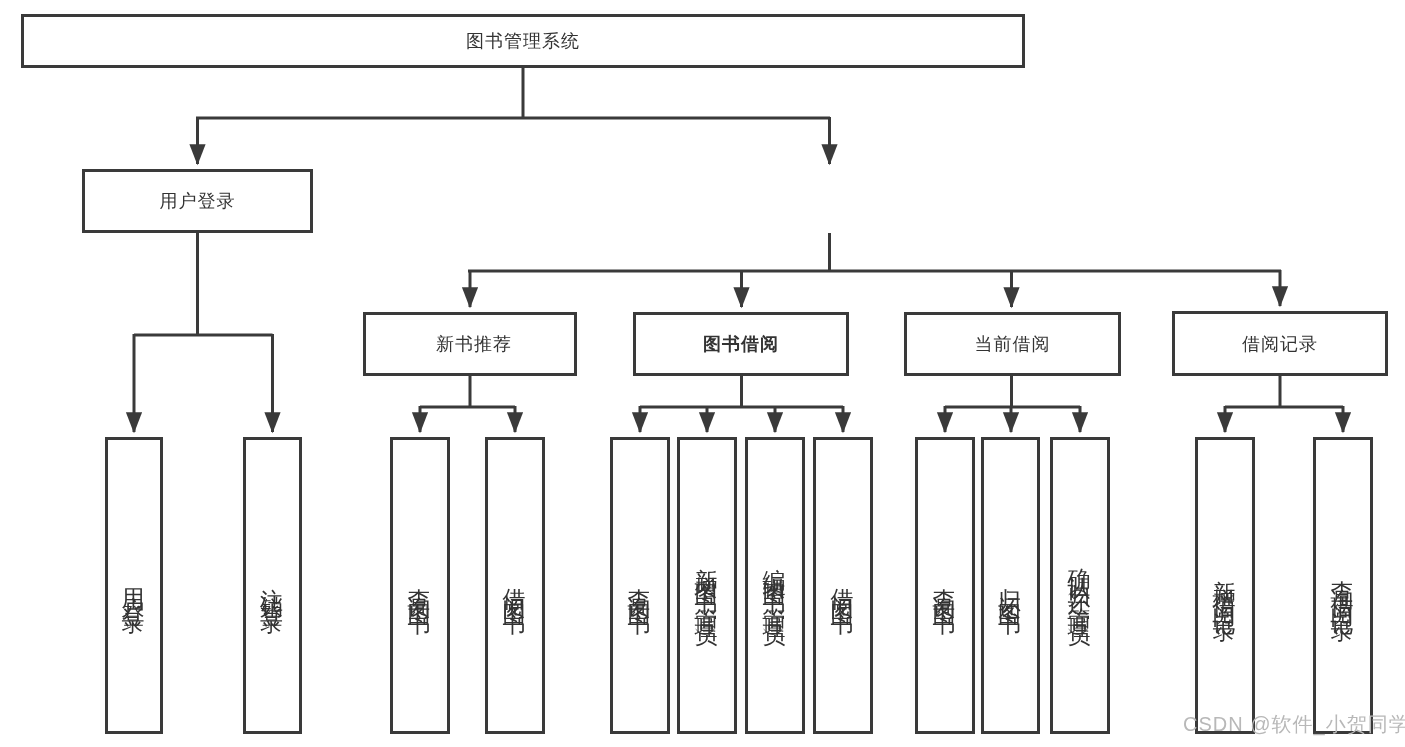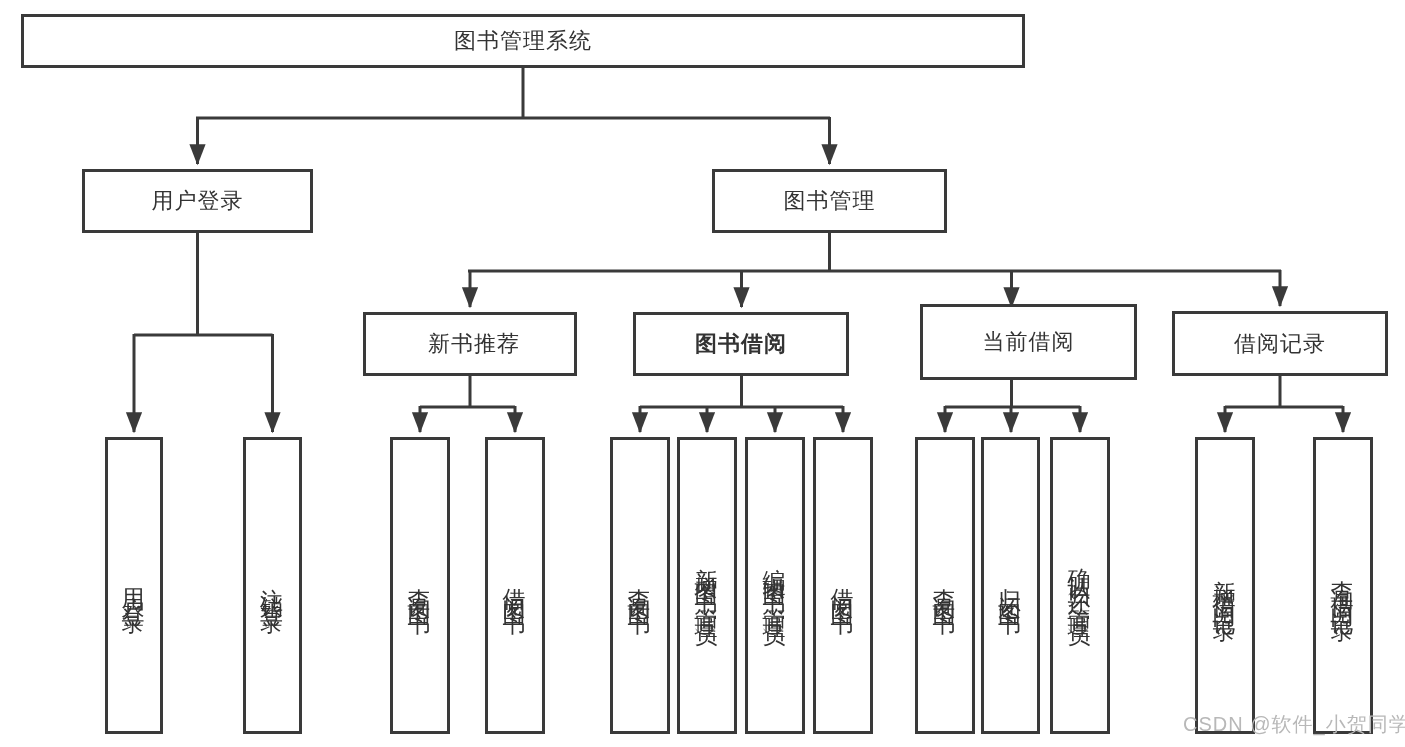--- a/index.html
+++ b/index.html
@@ -13,21 +13,21 @@
   #wires{position:absolute;left:0;top:0;width:1405px;height:747px;}
   .node{
     position:absolute;
     box-sizing:border-box;
     background:#fff;
     border:3px solid #3a3a3a;
     display:flex;align-items:center;justify-content:center;
     color:#333;
     z-index:2;
   }
-  .hnode{font-size:22px;letter-spacing:1px;white-space:nowrap;}
+  .hnode{font-size:18px;letter-spacing:1px;white-space:nowrap;}
   .leaf .vtext{
     writing-mode:vertical-rl;
     text-orientation:mixed;
     font-size:23px;
     letter-spacing:8px;
     color:#333;
   }
   .watermark{
     position:absolute;
     left:1183px;top:711px;
@@ -81,31 +81,28 @@
     </g>
   </svg>
 
   <div class="node hnode" style="left:21px;top:14px;width:1004px;height:54px;">
     <span>图书管理系统</span>
   </div>
 
   <div class="node hnode" style="left:82px;top:169px;width:231px;height:64px;">
     <span>用户登录</span>
   </div>
-  <div class="node hnode" style="left:712px;top:169px;width:235px;height:64px;">
-    <span>图书管理</span>
-  </div>
 
   <div class="node hnode" style="left:363px;top:312px;width:214px;height:64px;padding-left:8px;">
     <span>新书推荐</span>
   </div>
   <div class="node hnode" style="left:633px;top:312px;width:216px;height:64px;font-weight:bold;">
     <span>图书借阅</span>
   </div>
-  <div class="node hnode" style="left:904px;top:304px;width:217px;height:76px;margin-left:16px;">
+  <div class="node hnode" style="left:904px;top:312px;width:217px;height:64px;">
     <span>当前借阅</span>
   </div>
   <div class="node hnode" style="left:1172px;top:311px;width:216px;height:65px;">
     <span>借阅记录</span>
   </div>
 
   <div class="node leaf" style="left:105px;top:437px;width:58px;height:297px;">
     <span class="vtext">用户登录</span>
   </div>
   <div class="node leaf" style="left:243px;top:437px;width:59px;height:297px;">

